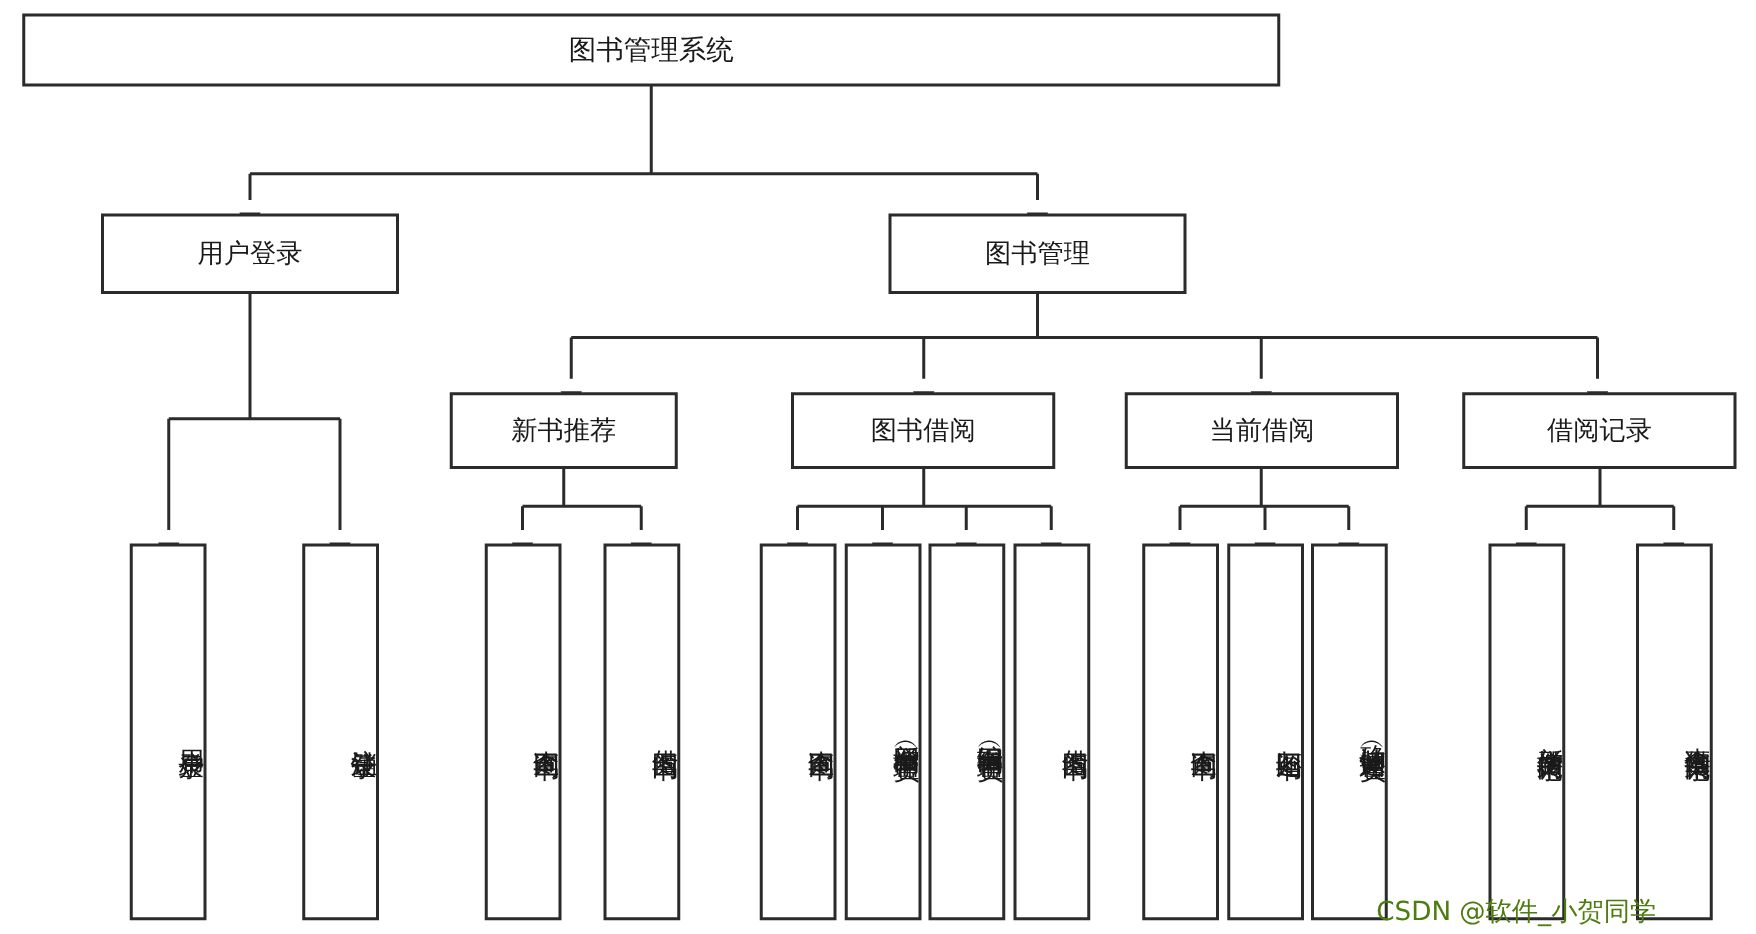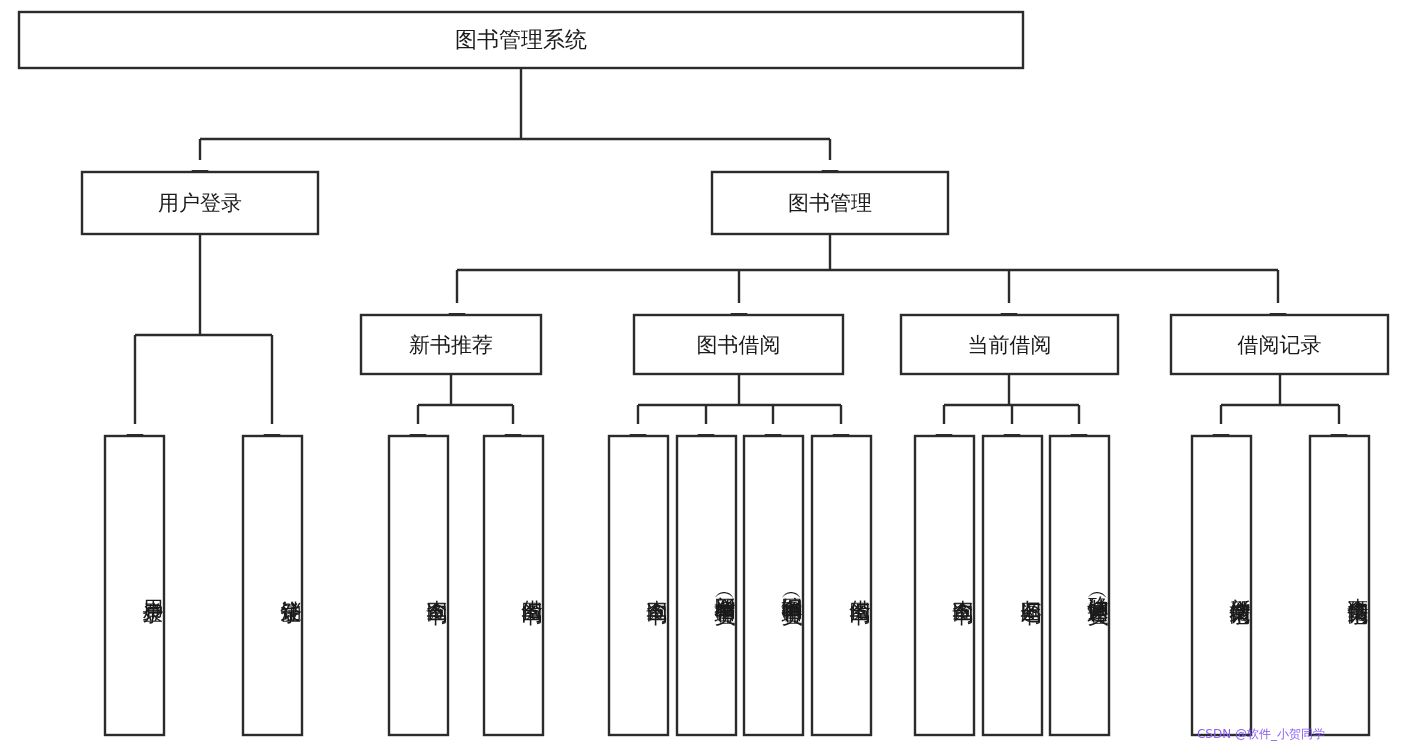--- a/index.html
+++ b/index.html
@@ -71,22 +71,22 @@
     display: flex;
     align-items: flex-start;
     justify-content: center;
     pointer-events: none;
   }
   .watermark {
     position: absolute;
     right: 8px;
     bottom: 4px;
     font-family: "DejaVu Sans", "Liberation Sans", sans-serif;
-    font-size: 12px;
-    color: #8b5cf6;
+    font-size: 21px;
+    color: #4d7c0f;
     white-space: nowrap;
     user-select: none;
   }
 </style>
 </head>
 <body>
 
 <div id="diagram-root">
 
   <svg class="diagram-canvas" viewBox="0 0 1405 747">

